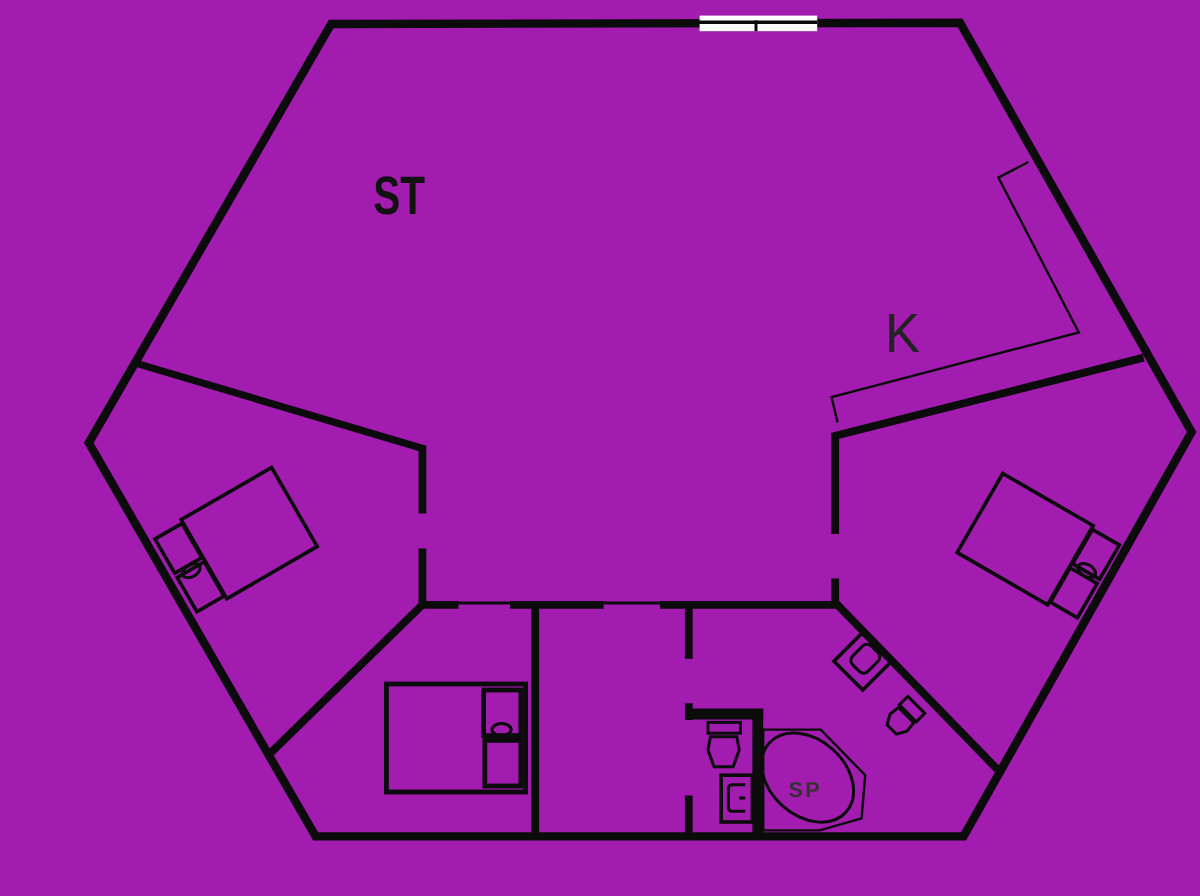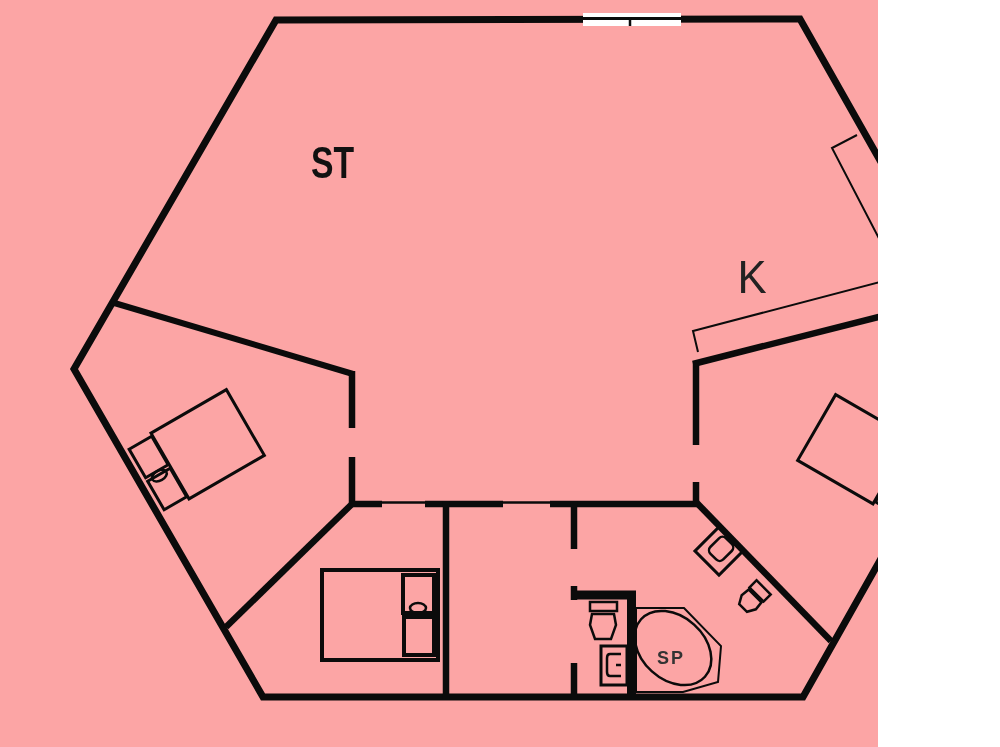--- a/index.html
+++ b/index.html
@@ -1,16 +1,16 @@
 <!DOCTYPE html>
 <html><head>
 <meta charset="utf-8">
 <style>
   html,body{margin:0;padding:0;background:#fff;}
-  .page{width:878px;height:747px;position:relative;background:#fca5a5;overflow:hidden;
+  .page{width:1000px;height:747px;position:relative;background:#a21caf;overflow:hidden;
         font-family:"Liberation Sans", sans-serif;}
   svg{position:absolute;left:0;top:0;filter:blur(0.6px);}
 </style>
 </head>
 <body>
 <div class="page">
 <svg width="1000" height="747" viewBox="0 0 1000 747">
   <g fill="none" stroke="#0b0b0b" stroke-linecap="butt">
 
     <path d="M276,20 L800,19 L993,360 L803,697 L263,697 L74,369 Z" stroke-width="7"></path>

